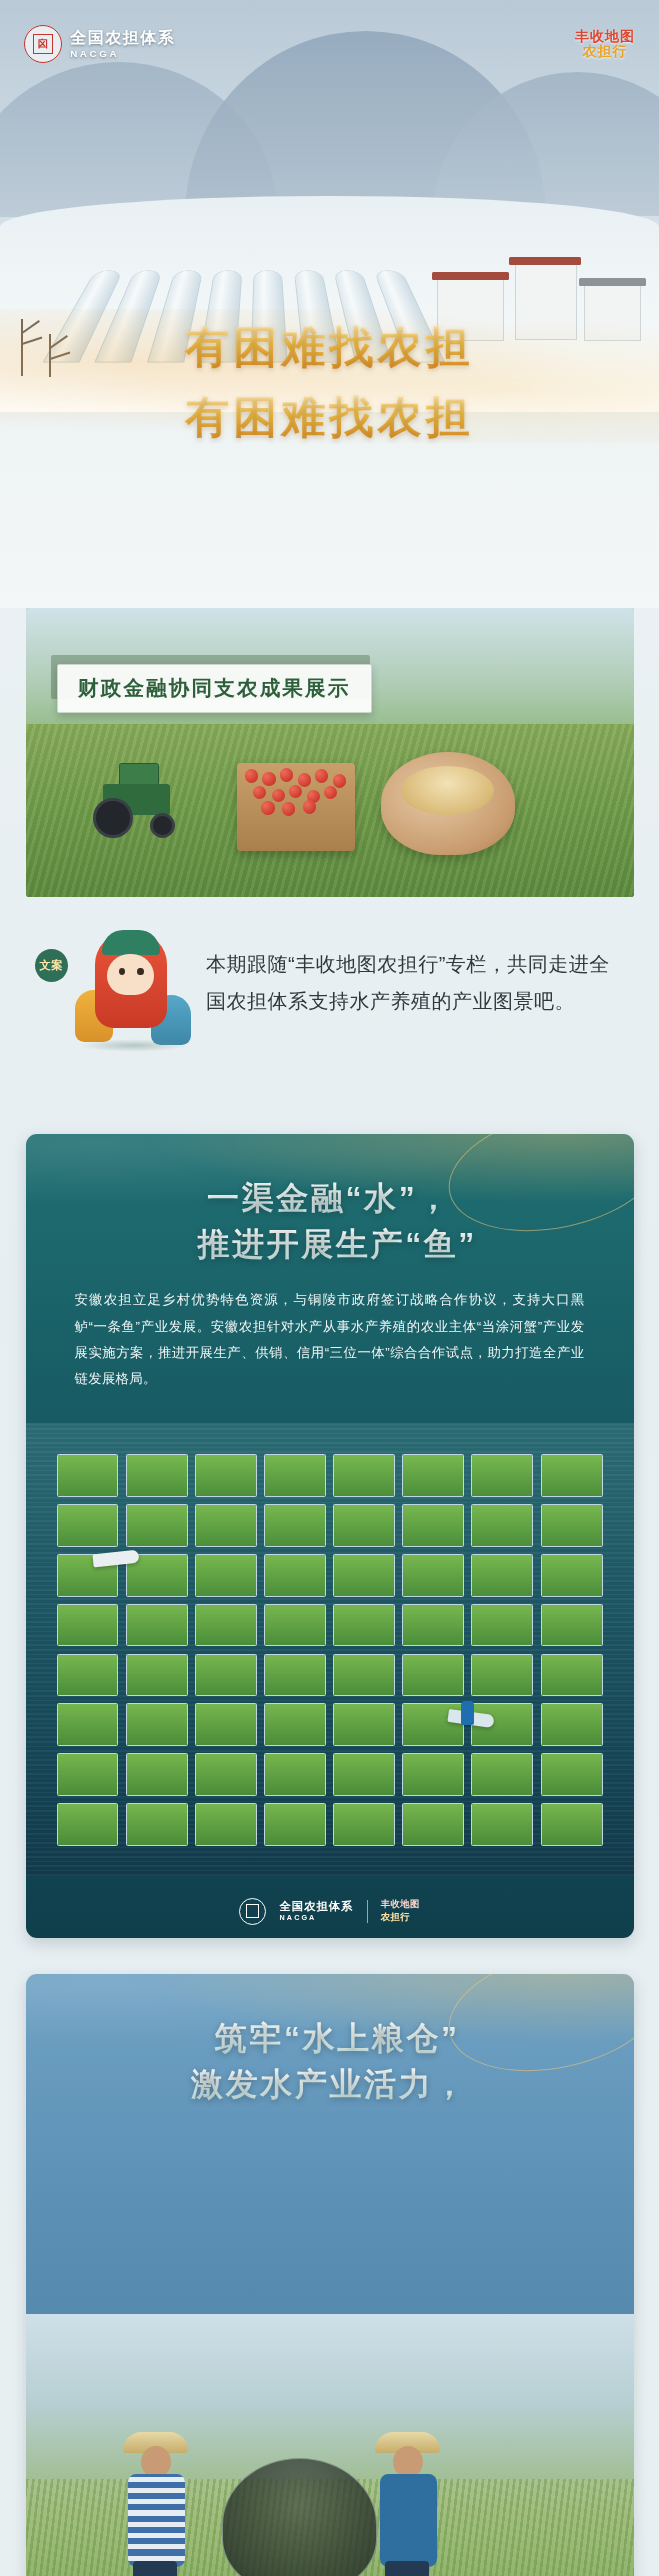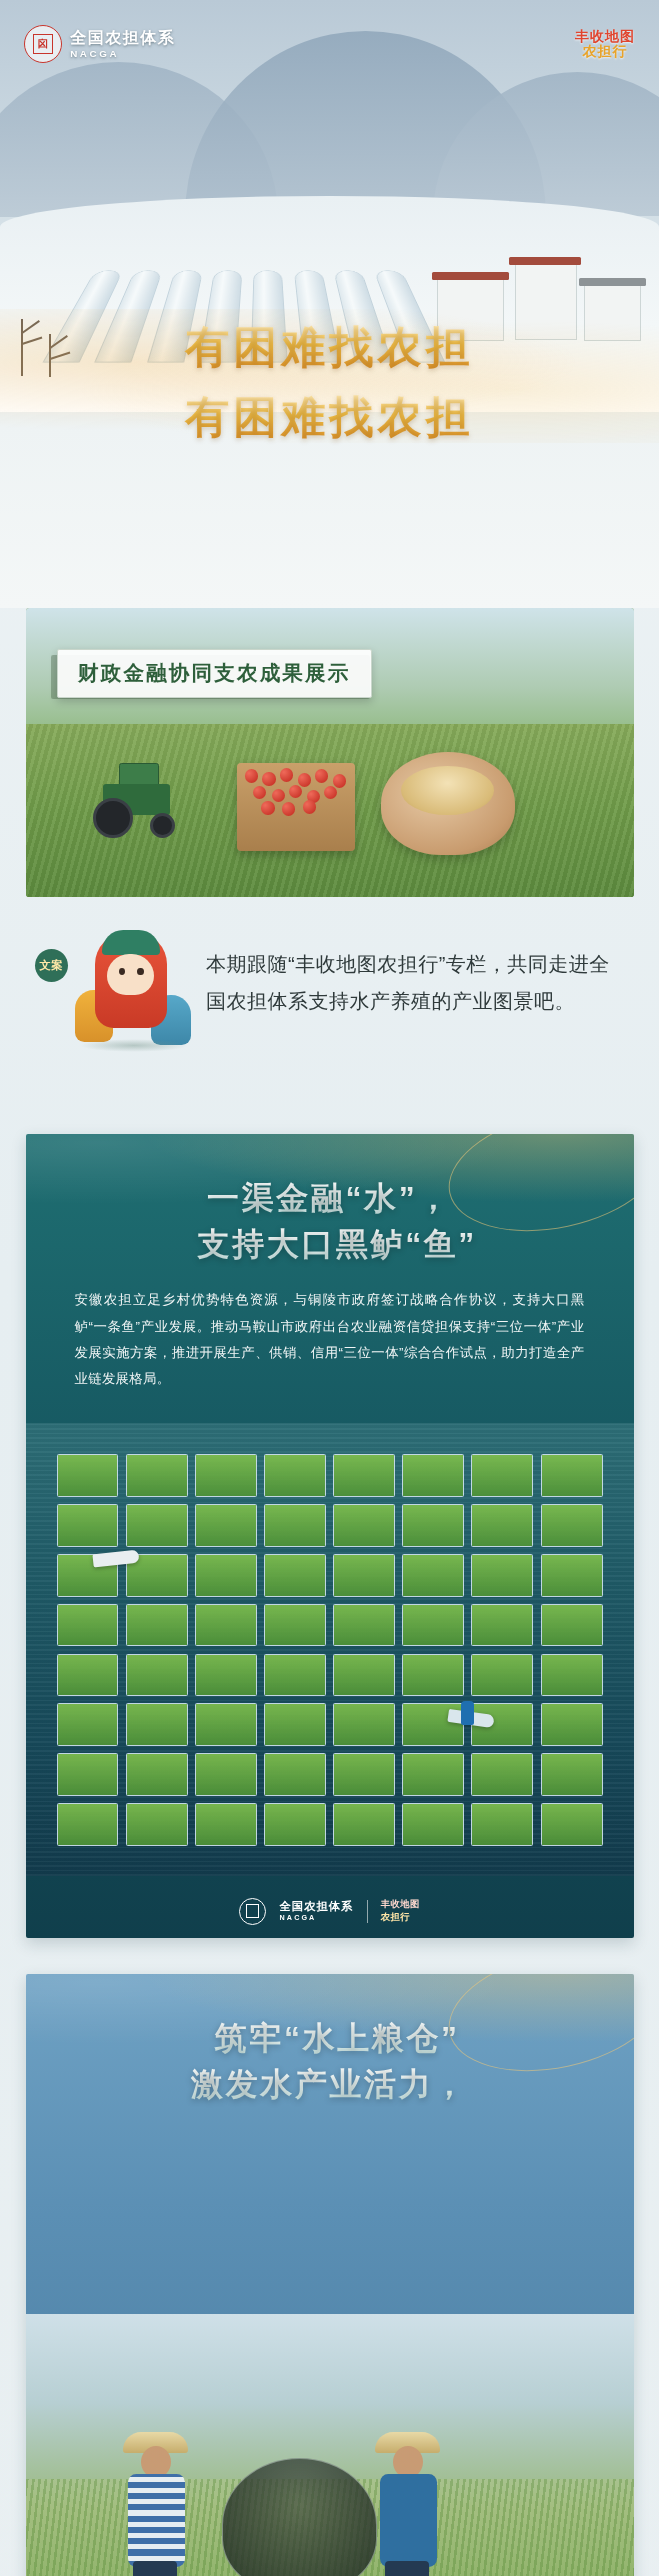--- a/index.html
+++ b/index.html
@@ -171,21 +171,21 @@
     background: radial-gradient(ellipse at 40% 40%, #e6c9a5 0%, #c89b6e 70%, #a87a4e 100%);
     border-radius: 50% 50% 45% 45%;
     box-shadow: 0 4.1px 10.3px rgba(0,0,0,.22);
   }
   .grain-pile {
     position: absolute; left: 20.6px; top: 14.4px; width: 93px; height: 49px;
     background: radial-gradient(ellipse at 50% 35%, #f3e2b6 0%, #d9bb78 70%, #bc9a52 100%);
     border-radius: 50%;
   }
   .banner-title {
-    position: absolute; left: 31px; top: 41px; z-index: 4;
+    position: absolute; left: 31px; top: 56px; z-index: 4;
     background: rgba(255,255,255,.92);
     border: 1px solid #c9d6cb;
     border-radius: 2.1px;
     padding: 9.3px 20.6px;
     box-shadow: 0 3.1px 8.2px rgba(0,0,0,.18);
   }
   .banner-title span {
     font-size: 20.6px; font-weight: bold; letter-spacing: 2.1px; color: #2e5f3b;
   }
   .banner-title-shadow {
@@ -245,21 +245,21 @@
   .intro-text {
     flex: 1; padding-top: 17.5px; padding-right: 5.2px;
   }
   .intro-text p {
     font-size: 20px; line-height: 1.85; color: #2f3a3b; letter-spacing: 0.5px;
   }
 
   
   .card {
     position: relative; width: 608px; margin: 36px auto 8px;
-    border-radius: 2px; overflow: hidden;
+    border-radius: 11px; overflow: hidden;
     box-shadow: 0 5.2px 14.4px rgba(30,60,70,.18);
   }
   .card-teal { height: 804px; background: linear-gradient(180deg, #1f6f72 0%, #15555f 45%, #103f4c 100%); }
   .card-blue { height: 804px; background: linear-gradient(180deg, #6fa2c4 0%, #5b8fb4 30%, #3d6f92 100%); }
 
   .card-deco {
     position: absolute; left: 0; top: 0; width: 608px; height: 88px;
     background:
       radial-gradient(ellipse at 12% 10%, rgba(255,255,255,.12) 0%, rgba(255,255,255,0) 55%),
       radial-gradient(ellipse at 88% 0%, rgba(245,205,120,.35) 0%, rgba(245,205,120,0) 55%);
@@ -484,23 +484,23 @@
     </div>
     <div class="intro-text">
       <p>本期跟随“丰收地图农担行”专栏，共同走进全国农担体系支持水产养殖的产业图景吧。</p>
     </div>
   </div>
 
   <div class="card card-teal">
     <div class="card-deco"></div>
     <div class="card-head">
       <div class="card-title">一渠金融“水”，</div>
-      <div class="card-title card-title-2">支持大口黑鲈“鱼”</div>
-    </div>
-    <div class="card-body">安徽农担立足乡村优势特色资源，与铜陵市政府签订战略合作协议，支持大口黑鲈“一条鱼”产业发展。推动马鞍山市政府出台农业融资信贷担保支持“三位一体”产业发展实施方案，推进开展生产、供销、信用“三位一体”综合合作试点，助力打造全产业链发展格局。</div>
+      <div class="card-title card-title-2">推进开展生产“鱼”</div>
+    </div>
+    <div class="card-body">安徽农担立足乡村优势特色资源，与铜陵市政府签订战略合作协议，支持大口黑鲈“一条鱼”产业发展。安徽农担针对水产从事水产养殖的农业主体“当涂河蟹”产业发展实施方案，推进开展生产、供销、信用“三位一体”综合合作试点，助力打造全产业链发展格局。</div>
 
     <div class="photo">
       <div class="pond"></div>
       <div class="cage-grid">
         <div class="cage"></div>
           <div class="cage"></div>
           <div class="cage"></div>
           <div class="cage"></div>
         <div class="cage"></div>
           <div class="cage"></div>

